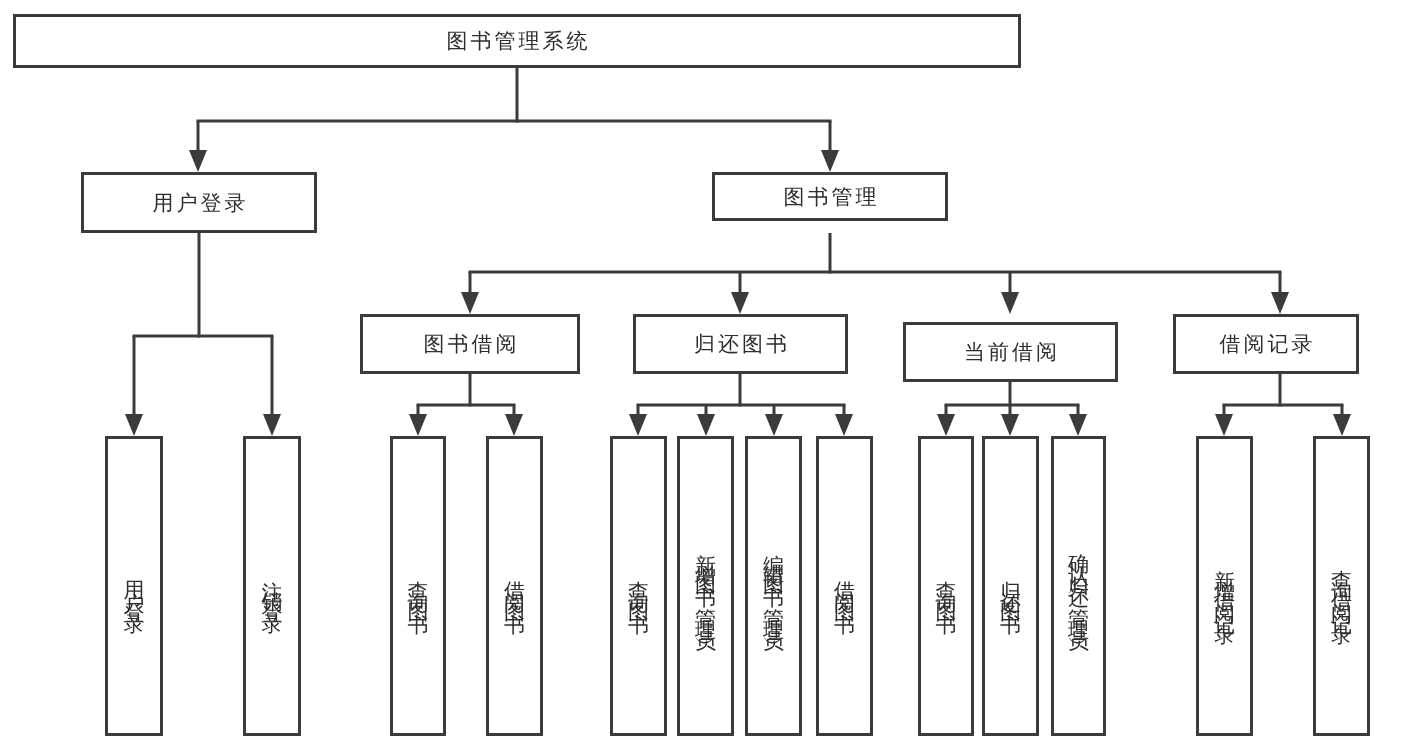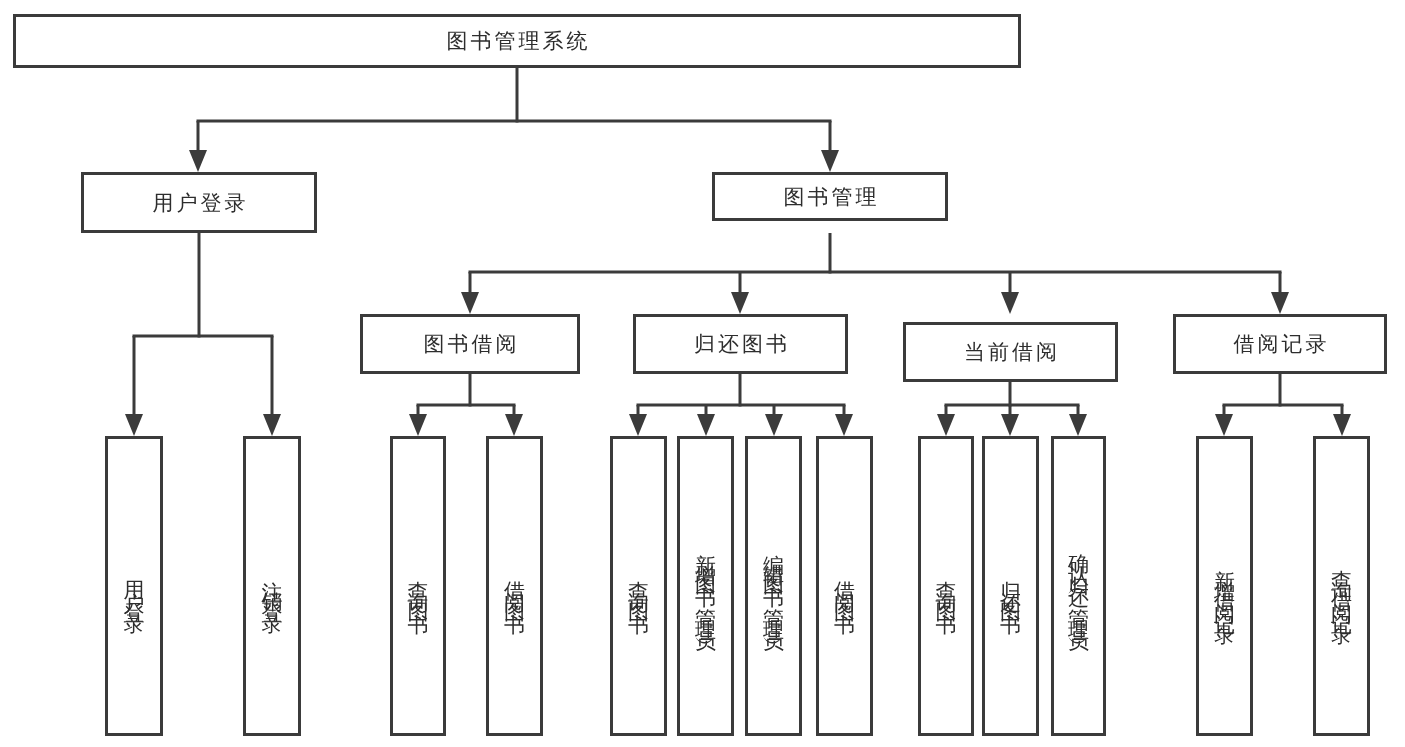--- a/index.html
+++ b/index.html
@@ -111,21 +111,21 @@
 
   <div class="node" style="left:360px; top:314px; width:220px; height:60px;">
     <span class="hlabel">图书借阅</span>
   </div>
   <div class="node" style="left:633px; top:314px; width:215px; height:60px;">
     <span class="hlabel">归还图书</span>
   </div>
   <div class="node" style="left:903px; top:322px; width:215px; height:60px;">
     <span class="hlabel">当前借阅</span>
   </div>
-  <div class="node" style="left:1173px; top:314px; width:214px; height:60px;">
+  <div class="node" style="left:1173px; top:314px; width:186px; height:60px;">
     <span class="hlabel">借阅记录</span>
   </div>
 
   <div class="node" style="left:105px; top:436px; width:58px; height:300px;">
     <span class="vlabel">用户登录</span>
   </div>
   <div class="node" style="left:243px; top:436px; width:58px; height:300px;">
     <span class="vlabel">注销登录</span>
   </div>
 

